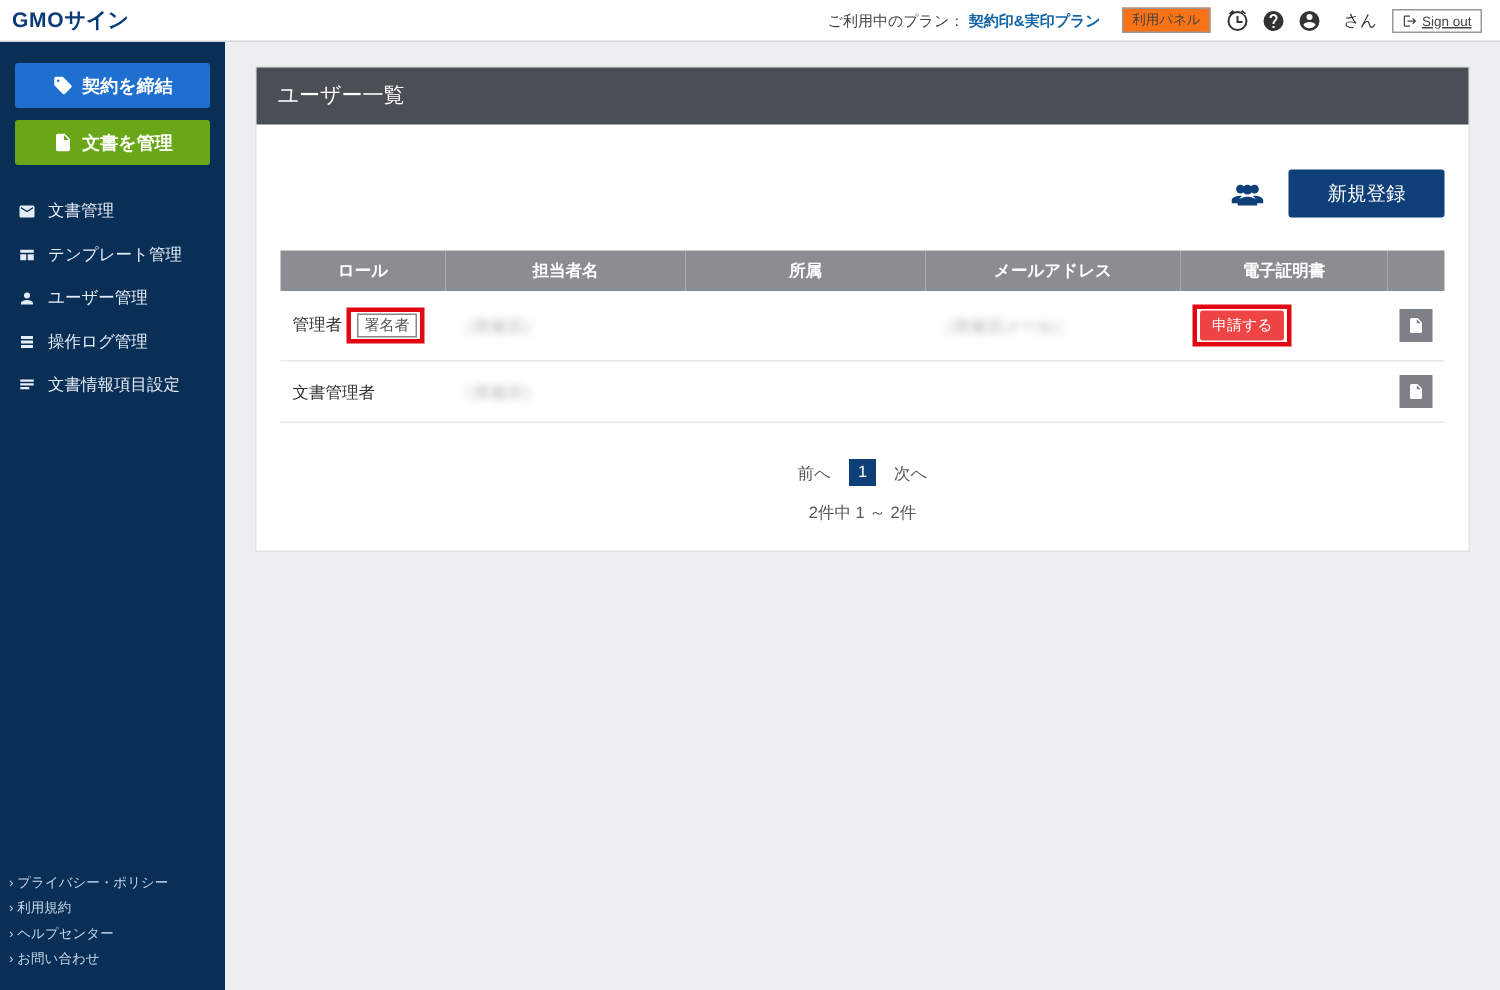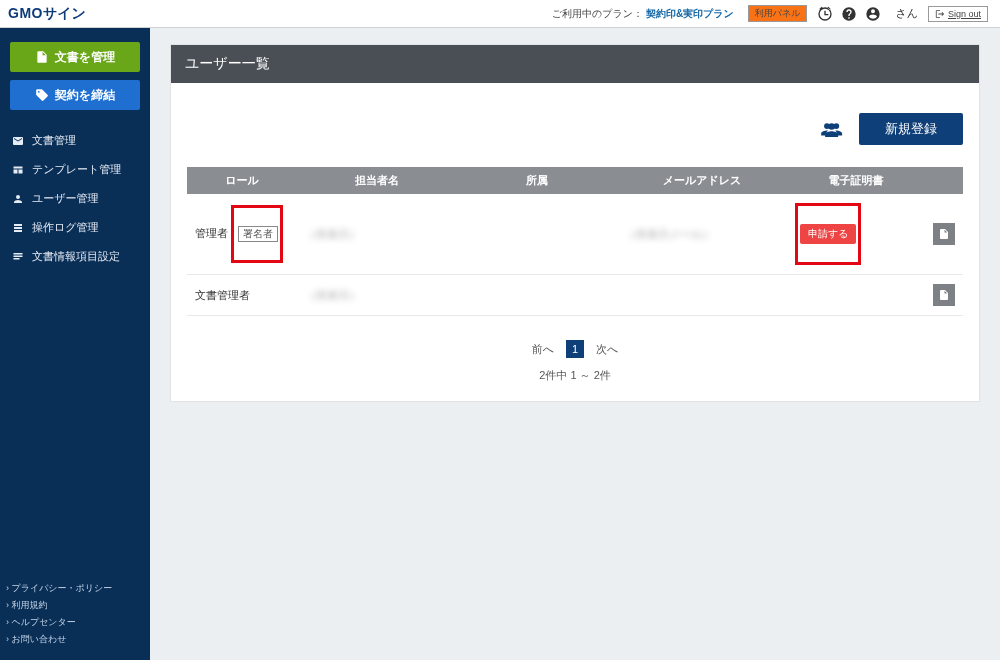--- a/index.html
+++ b/index.html
@@ -35,21 +35,21 @@
   .panel-head { background: #4a4f55; color: #fff; font-size: 14px; padding: 10px 14px; }
   .panel-tools { display: flex; align-items: center; justify-content: flex-end; gap: 14px; padding: 30px 16px 8px; }
   .group-icon { width: 26px; height: 18px; fill: #0f3f79; }
   .new-btn { background: #0f3f79; color: #fff; border: none; padding: 7px 26px; font-size: 13px; border-radius: 2px; }
   
   .tbl-wrap { padding: 14px 16px 18px; }
   table { width: 100%; border-collapse: collapse; font-size: 11px; }
   thead th { background: #8a8e93; color: #fff; text-align: center; font-weight: 600; padding: 6px 8px; }
   tbody td { border-bottom: 1px solid #e6e8ea; padding: 9px 8px; vertical-align: middle; }
   .role-tag { display: inline-block; border: 1px solid #888; background: #fff; padding: 0 4px; font-size: 10px; margin-left: 2px; color: #555; }
-  .hlbox { border: 3px solid #e30613; padding: 18px 2px; display: inline-block; }
+  .hlbox { border: 3px solid #e30613; padding: 1px 2px; display: inline-block; }
   .blur { color: transparent; text-shadow: 0 0 6px #999; user-select: none; }
   .apply-btn { background: #ef4444; color: #fff; border: none; padding: 3px 8px; font-size: 10px; border-radius: 2px; }
   .doc-icon-btn { width: 22px; height: 22px; background: #7d8084; display: inline-flex; align-items: center; justify-content: center; }
   .doc-icon-btn svg { width: 12px; height: 14px; fill: #fff; }
   .pager { margin-top: 24px; text-align: center; font-size: 11px; color: #555; }
   .pager .pg { display: inline-flex; align-items: center; gap: 12px; }
   .pg-num { background: #0f3f79; color: #fff; width: 18px; height: 18px; display: inline-flex; align-items: center; justify-content: center; }
   .pg-count { margin-top: 10px; }
 </style>
 </head>
@@ -83,31 +83,31 @@
       <svg width="10" height="10" viewBox="0 0 24 24">
           <path fill="#444" d="M17 7l-1.41 1.41L18.17 11H8v2h10.17l-2.58 2.59L17 17l5-5zM4 5h8V3H4a2 2 0 0 0-2 2v14a2 2 0 0 0 2 2h8v-2H4z"></path>
         </svg>
       <span>Sign out</span>
     </button>
   </div>
 
   <div class="body">
 
     <div class="sidebar">
+      <div class="sb-btn sign">
+        <svg width="14" height="14" viewBox="0 0 24 24">
+            <path fill="#fff" d="M21.41 11.58l-9-9A2 2 0 0 0 11 2H4a2 2 0 0 0-2 2v7a2 2 0 0 0 .59 1.41l9 9a2 2 0 0 0 2.82 0l7-7a2 2 0 0 0 0-2.83M6.5 8A1.5 1.5 0 1 1 8 6.5 1.5 1.5 0 0 1 6.5 8"></path>
+          </svg>
+        <span>契約を締結</span>
+      </div>
       <div class="sb-btn manage">
         <svg width="14" height="14" viewBox="0 0 24 24">
             <path fill="#fff" d="M14 2H6a2 2 0 0 0-2 2v16a2 2 0 0 0 2 2h12a2 2 0 0 0 2-2V8zM13 9V3.5L18.5 9z"></path>
           </svg>
         <span>文書を管理</span>
-      </div>
-      <div class="sb-btn sign">
-        <svg width="14" height="14" viewBox="0 0 24 24">
-            <path fill="#fff" d="M21.41 11.58l-9-9A2 2 0 0 0 11 2H4a2 2 0 0 0-2 2v7a2 2 0 0 0 .59 1.41l9 9a2 2 0 0 0 2.82 0l7-7a2 2 0 0 0 0-2.83M6.5 8A1.5 1.5 0 1 1 8 6.5 1.5 1.5 0 0 1 6.5 8"></path>
-          </svg>
-        <span>契約を締結</span>
       </div>
       <div class="sb-nav">
         <div class="sb-item">
             <svg class="sb-icon" viewBox="0 0 24 24">
               <path d="M20 4H4a2 2 0 0 0-2 2v12a2 2 0 0 0 2 2h16a2 2 0 0 0 2-2V6a2 2 0 0 0-2-2m0 4-8 5-8-5V6l8 5 8-5z"></path>
             </svg>
             <span>文書管理</span>
           </div>
         <div class="sb-item">
             <svg class="sb-icon" viewBox="0 0 24 24">

